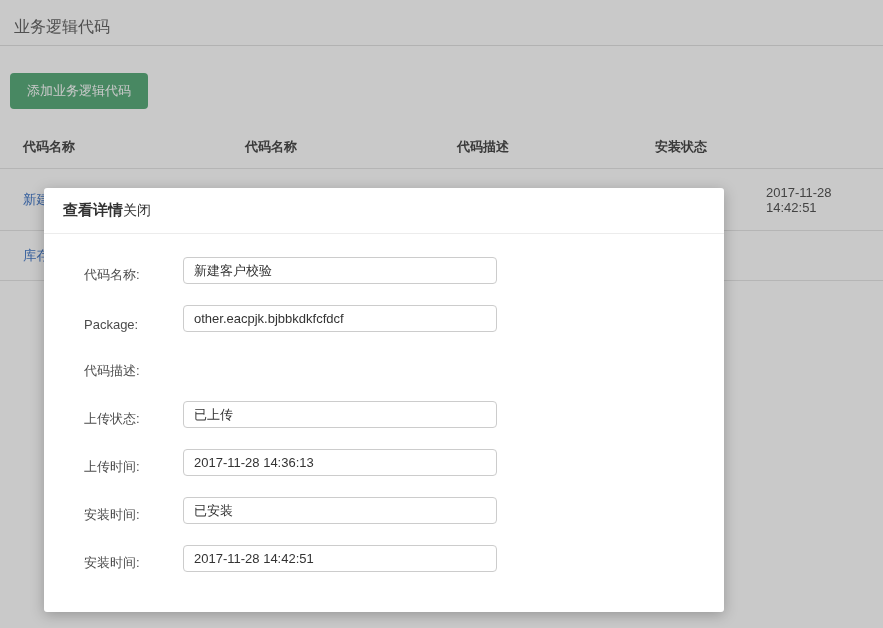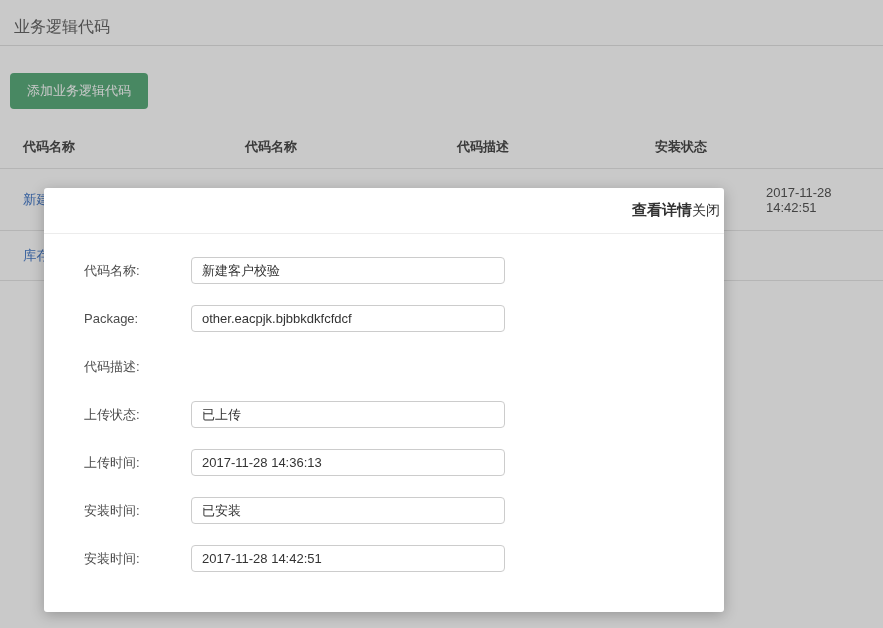--- a/index.html
+++ b/index.html
@@ -54,30 +54,30 @@
   }
 
   
   .modal {
     position: absolute; left: 44px; top: 188px; width: 680px; height: 424px;
     background: #fff; border-radius: 3px; z-index: 20;
     box-shadow: 0 3px 14px rgba(0,0,0,0.25);
   }
   .modal-header {
     height: 46px; display: flex; align-items: center;
-    justify-content: flex-end; padding: 0 4px 0 19px;
+    justify-content: flex-start; padding: 0 4px 0 19px;
     border-bottom: 1px solid #ececec;
   }
   .modal-title { font-size: 15px; font-weight: bold; color: #333; }
   .modal-close {
     font-size: 14px; color: #333; cursor: pointer; background: none;
     border: none; font-family: inherit;
   }
   .modal-body { padding: 23px 0 0 40px; }
-  .field-row { height: 27px; margin-bottom: 21px; display: flex; align-items: center; gap: 8px; }
+  .field-row { height: 27px; margin-bottom: 21px; display: flex; align-items: flex-end; }
   .field-label {
     display: inline-block; width: 99px; font-size: 13px; color: #4c4c4c;
   }
   .field-input {
     width: 314px; height: 27px; border: 1px solid #ccc; border-radius: 4px;
     padding: 0 10px; font-size: 13px; color: #333; background: #fff;
     font-family: inherit; outline: none;
   }
 </style>
 </head>

